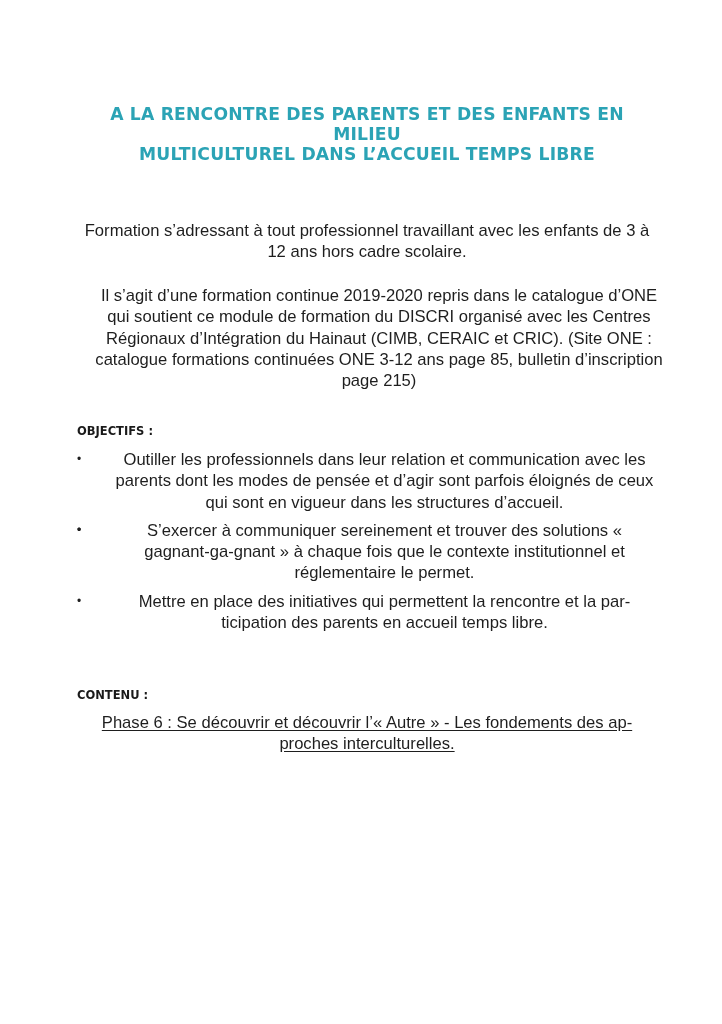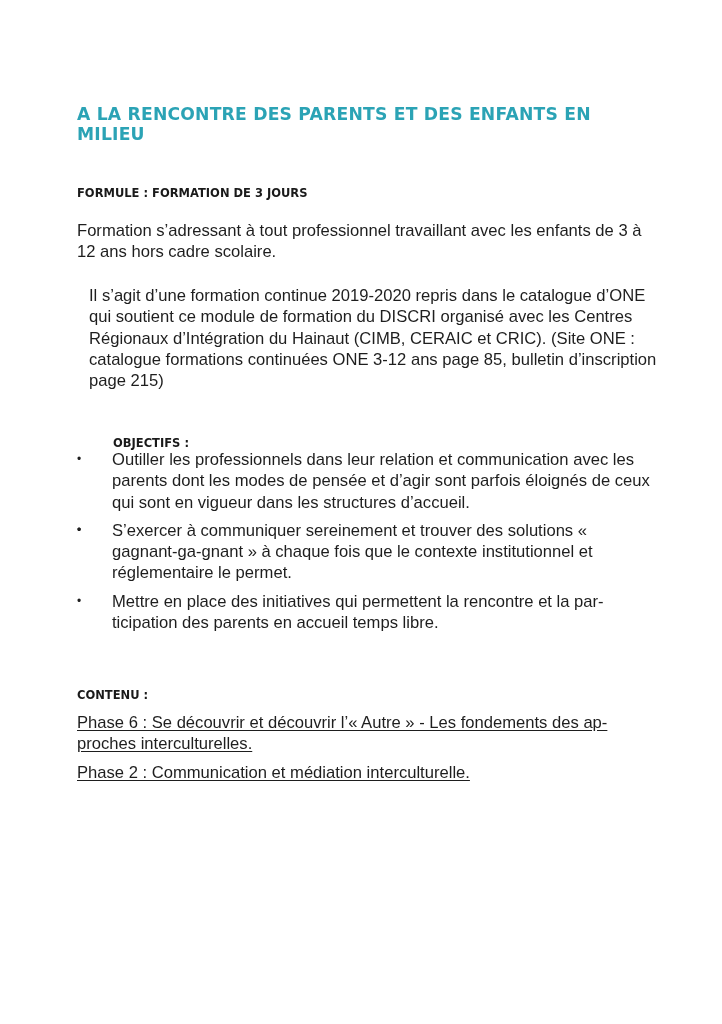--- a/index.html
+++ b/index.html
@@ -1,17 +1,17 @@
 <!DOCTYPE html>
 <html><head>
 <meta charset="utf-8">
 <style>
   html, body { margin: 0; padding: 0; background: #ffffff; }
   body { width: 722px; height: 1024px; position: relative; overflow: hidden; }
-  .page { position: absolute; left: 0; top: 0; width: 722px; height: 1024px; background: #fff; }
+  .page { position: absolute; left: 0; top: 0; width: 722px; height: 1024px; background: #fff; text-align: center; }
   .title {
     position: absolute; left: 77px; top: 104px; width: 580px;
     font-family: "DejaVu Sans", sans-serif; font-weight: bold;
     font-size: 17.2px; line-height: 20px; color: #2ba3b5;
     text-transform: uppercase; letter-spacing: 0.2px;
   }
   .label {
     position: absolute; left: 77px;
     font-family: "DejaVu Sans", sans-serif; font-weight: bold;
     font-size: 11.5px; color: #1a1a1a; letter-spacing: 0;
@@ -26,34 +26,33 @@
   .bullets li .dot { position: absolute; left: 0; top: 0; font-size: 12px; }
   .u { text-decoration: underline; text-underline-offset: 2px; }
 </style>
 </head>
 <body>
 
 <div class="page">
 
   <div class="title" style="color: rgb(43, 163, 181);">
     <div>A LA RENCONTRE DES PARENTS ET DES ENFANTS EN MILIEU</div>
+    <div>MULTICULTUREL DANS L’ACCUEIL TEMPS LIBRE</div>
   </div>
 
-  <div class="label" style="top:186px;">FORMULE : FORMATION DE 3 JOURS</div>
 
   <p class="para body-text" style="top:220px;">Formation s’adressant à tout professionnel travaillant avec les enfants de 3 à 12 ans hors cadre scolaire.</p>
   <p class="para body-text" style="top:285px;margin-left:12px;">Il s’agit d’une formation continue 2019-2020 repris dans le catalogue d’ONE qui soutient ce module de formation du DISCRI organisé avec les Centres Régionaux d’Intégration du Hainaut (CIMB, CERAIC et CRIC). (Site ONE : catalogue formations continuées ONE 3-12 ans page 85, bulletin d’inscription page 215)</p>
 
-  <div class="label" style="top:436px;margin-left:36px;">OBJECTIFS :</div>
+  <div class="label" style="top:424px;">OBJECTIFS :</div>
 
   <ul class="bullets body-text" style="top:449px;">
     <li><span class="dot">•</span><span>Outiller les professionnels dans leur relation et communication avec les parents dont les modes de pensée et d’agir sont parfois éloignés de ceux qui sont en vigueur dans les structures d’accueil.</span></li>
     <li><span class="dot">•</span></li>
     <li><span class="dot">•</span><span>S’exercer à communiquer sereinement et trouver des solutions « gagnant-ga-gnant » à chaque fois que le contexte institutionnel et réglementaire le permet.</span></li>
     <li><span class="dot">•</span><span>Mettre en place des initiatives qui permettent la rencontre et la par-ticipation des parents en accueil temps libre.</span></li>
   </ul>
 
   <div class="label" style="top:688px;">CONTENU :</div>
 
   <p class="para body-text u" style="top:712px;">Phase 6 : Se découvrir et découvrir l’« Autre » - Les fondements des ap-proches interculturelles.</p>
-  <p class="para body-text u" style="top:762px;">Phase 2 : Communication et médiation interculturelle.</p>
 
 </div>
 
 </body></html>

